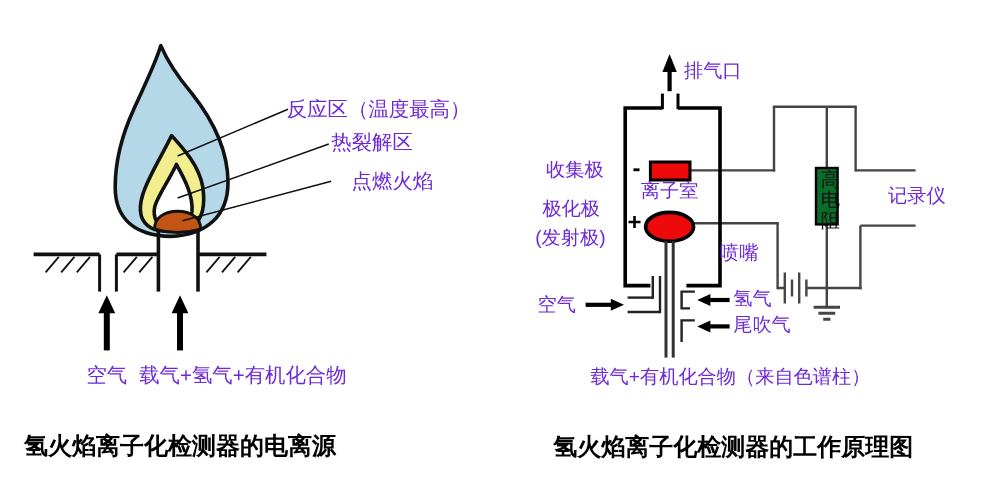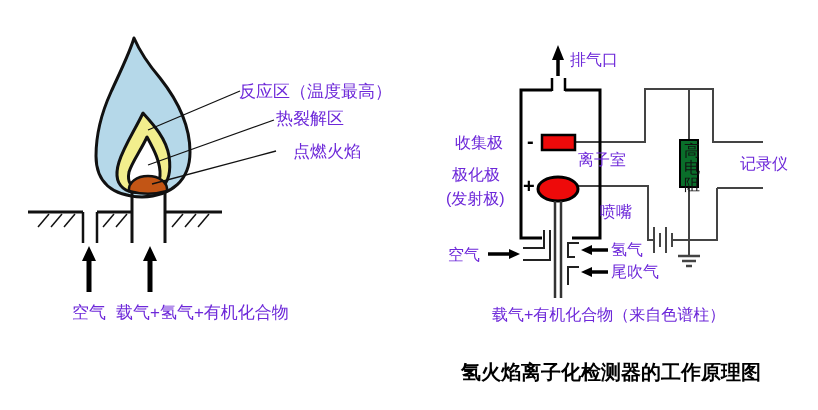--- a/index.html
+++ b/index.html
@@ -143,27 +143,28 @@
       <line x1="590" y1="272" x2="608" y2="272" stroke-width="3.5"></line>
       <polygon points="581,272 592,267 592,277" stroke="none"></polygon>
     </g>
   </svg>
 
   <div class="lbl lbl-l" style="left:239px; top:82px;">反应区（温度最高）</div>
   <div class="lbl lbl-l" style="left:276px; top:109px;">热裂解区</div>
   <div class="lbl lbl-l" style="left:278px; top:142px;margin-left:15px;">点燃火焰</div>
   <div class="lbl lbl-l" style="left:72px;  top:303px;">空气</div>
   <div class="lbl lbl-l" style="left:116px; top:303px;">载气+氢气+有机化合物</div>
+  <div class="caption" style="left:20px;  top:358px;">氢火焰离子化检测器的电离源</div>
 
   <div class="lbl" style="left:570px; top:51px;">排气口</div>
   <div class="lbl" style="left:455px; top:134px;">收集极</div>
   <div class="lbl" style="left:452px; top:166px;">极化极</div>
   <div class="lbl" style="left:446px; top:190px;">(发射极)</div>
   <div class="sign" style="left:527px; top:131px;">-</div>
-  <div class="lbl" style="left:534px; top:151px;margin-left:44px;">离子室</div>
+  <div class="lbl" style="left:534px; top:151px;">离子室</div>
   <div class="sign" style="left:523px; top:176px;">+</div>
   <div class="lbl" style="left:564px; top:203px;padding-left:36px;">喷嘴</div>
   <div class="vtext" style="left:658px; top:142px;margin-left:25px;">高电阻</div>
   <div class="lbl" style="left:740px; top:155px;">记录仪</div>
   <div class="lbl" style="left:448px; top:246px;">空气</div>
   <div class="lbl" style="left:611px; top:241px;">氢气</div>
   <div class="lbl" style="left:611px; top:263px;">尾吹气</div>
   <div class="lbl" style="left:492px; top:306px;">载气+有机化合物（来自色谱柱）</div>
   <div class="caption" style="left:461px; top:359px;">氢火焰离子化检测器的工作原理图</div>
 

